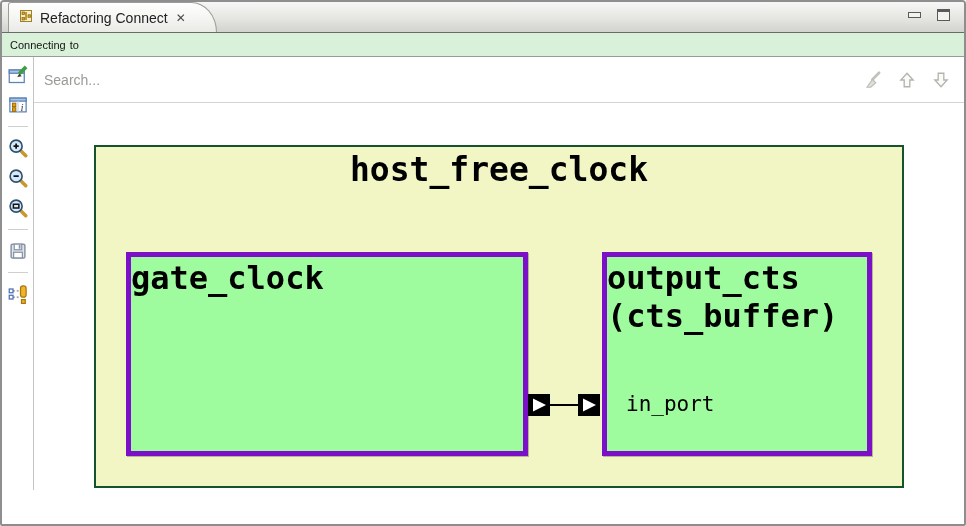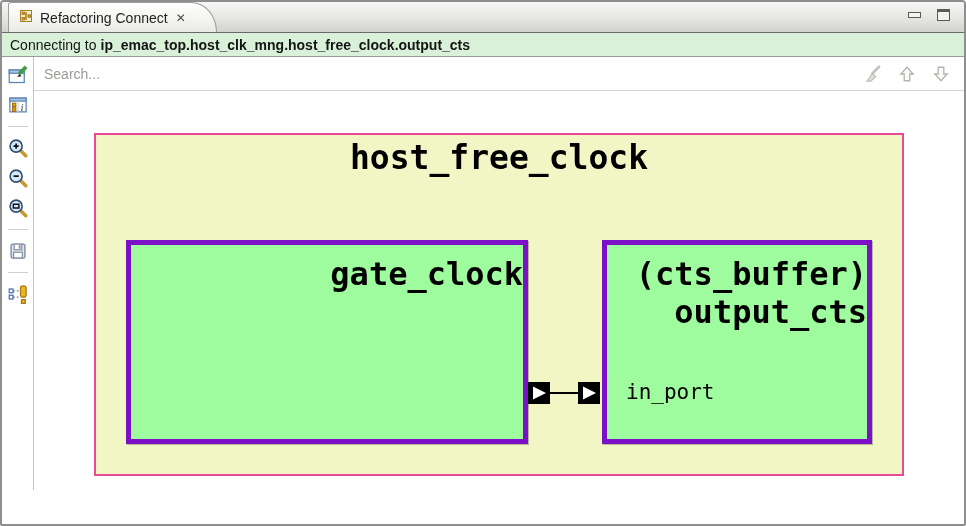--- a/index.html
+++ b/index.html
@@ -27,63 +27,63 @@
   .tab-title{font-size:14px;color:#222;white-space:nowrap;}
   .tab-close{font-size:12px;color:#4a4a4a;margin-left:2px;cursor:default;}
   .winbtns{position:absolute;right:14px;top:7px;display:flex;gap:16px;align-items:center;}
   .btn-min{width:13px;height:6px;border:1px solid #5a5a5a;background:#f2f2f0;}
   .btn-max{width:13px;height:12px;border:1px solid #5a5a5a;border-top:3px solid #5a5a5a;background:#f2f2f0;}
   
   .msgbar{
     height:24px;background:var(--msg_green,#d8f1d8);
     border-bottom:1px solid #9a9a9a;
     display:flex;align-items:center;padding:0 8px;
-    font-size:14px;color:#141414;white-space:nowrap;overflow:hidden;
+    font-size:11px;color:#141414;white-space:nowrap;overflow:hidden;
   }
   .msgbar .seg{margin-right:4px;}
   .msgbar .path{font-weight:bold;}
   
   .main{display:flex;height:433px;}
   .sidebar{
     width:32px;border-right:1px solid #c4c4c4;background:#fff;
     display:flex;flex-direction:column;align-items:center;padding-top:7px;
   }
   .sb-icon{width:22px;height:22px;margin-bottom:8px;display:flex;align-items:center;justify-content:center;}
   .sb-sep{width:20px;border-top:1px solid #cfcfcb;margin:2px 0 10px 0;}
   .content{flex:1;display:flex;flex-direction:column;min-width:0;}
   .toolbar{
-    height:34px;border-bottom:1px solid #d4d4d0;
+    height:46px;border-bottom:1px solid #d4d4d0;
     display:flex;align-items:center;padding:0 12px 0 8px;gap:12px;
   }
   .search{
     flex:1;border:none;outline:none;font-size:14px;color:#333;
     font-family:"Liberation Sans",sans-serif;background:transparent;
   }
   .search::placeholder{color:#9a9a96;}
   .tb-icon{width:22px;height:22px;display:flex;align-items:center;justify-content:center;}
   
   .canvas{flex:1;position:relative;background:#fff;overflow:hidden;}
   .outer-box{
     position:absolute;left:60px;top:42px;width:810px;height:343px;
-    background:var(--yellow,#f2f6c5);border:2px solid #ec4899;padding-left:24px;
+    background:var(--yellow,#f2f6c5);border:2px solid #14532d;padding-left:24px;
   }
   .outer-title{
     position:absolute;left:0;top:4px;width:100%;text-align:center;
     font-family:"DejaVu Sans Mono","Liberation Mono",monospace;
     font-weight:bold;font-size:33px;line-height:38px;color:#000;
   }
   .inner-box{
     position:absolute;top:105px;height:204px;
     background:var(--green,#9efb9e);border:5px solid var(--purple,#7b10c8);
     box-shadow:1px 1px 0 rgba(0,0,0,0.25);
   }
   .inner-box.left{left:30px;width:402px;}
   .inner-box.right{left:506px;width:270px;}
   .inner-title{
-    width:100%;text-align:right;margin-top:10px;
+    width:100%;text-align:left;margin-top:2px;
     font-family:"DejaVu Sans Mono","Liberation Mono",monospace;
     font-weight:bold;font-size:32px;line-height:38px;color:#000;
   }
   .port-label{
     position:absolute;top:246px;height:22px;line-height:22px;
     font-family:"DejaVu Sans Mono","Liberation Mono",monospace;
     font-size:21px;color:#000;white-space:nowrap;
   }
   .port-label.out{left:223px;width:200px;text-align:right;}
   .port-label.in{left:530px;text-align:left;}
@@ -113,21 +113,20 @@
     </div>
     <div class="winbtns">
       <span class="btn-min"></span>
       <span class="btn-max"></span>
     </div>
   </div>
 
   <div class="msgbar">
     <span class="seg">Connecting</span>
     <span class="seg">to</span>
-    <span class="seg path">ip_emac_top.host_clk_mng.host_free_clock.output_cts</span>
   </div>
 
   <div class="main">
 
     <div class="sidebar">
       <span class="sb-icon">
         <svg width="20" height="20" viewBox="0 0 16 16">
           <rect x="1" y="4" width="12" height="10" fill="#ffffff" stroke="#5b82b6" stroke-width="1"></rect>
           <rect x="1" y="4" width="12" height="2.6" fill="#aac6e4" stroke="#5b82b6" stroke-width="1"></rect>
           <line x1="14.5" y1="1.5" x2="9" y2="7" stroke="#3f9e3f" stroke-width="3"></line>
@@ -218,22 +217,22 @@
           </div>
 
           <div class="inner-box left">
             <div class="inner-title">
               <div>gate_clock</div>
             </div>
           </div>
 
           <div class="inner-box right">
             <div class="inner-title">
+              <div>output_cts</div>
               <div>(cts_buffer)</div>
-              <div>output_cts</div>
             </div>
           </div>
 
           <div class="port-label in">in_port</div>
 
           <svg class="port-marker m1" viewBox="0 0 22 22">
             <rect x="0" y="0" width="22" height="22" fill="#000"></rect>
             <polygon points="5,4.5 18,11 5,17.5" fill="#fff"></polygon>
           </svg>
           <div class="wire"></div>

